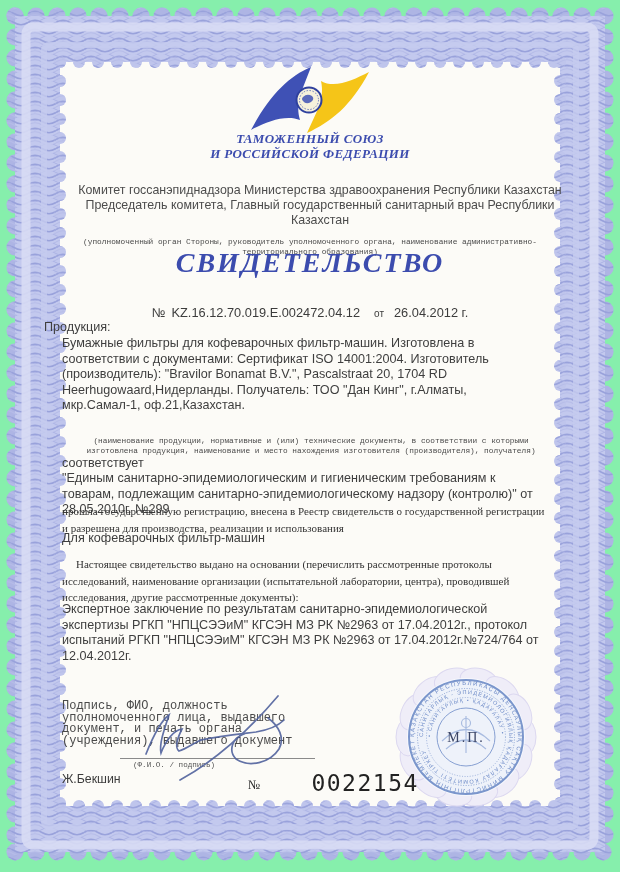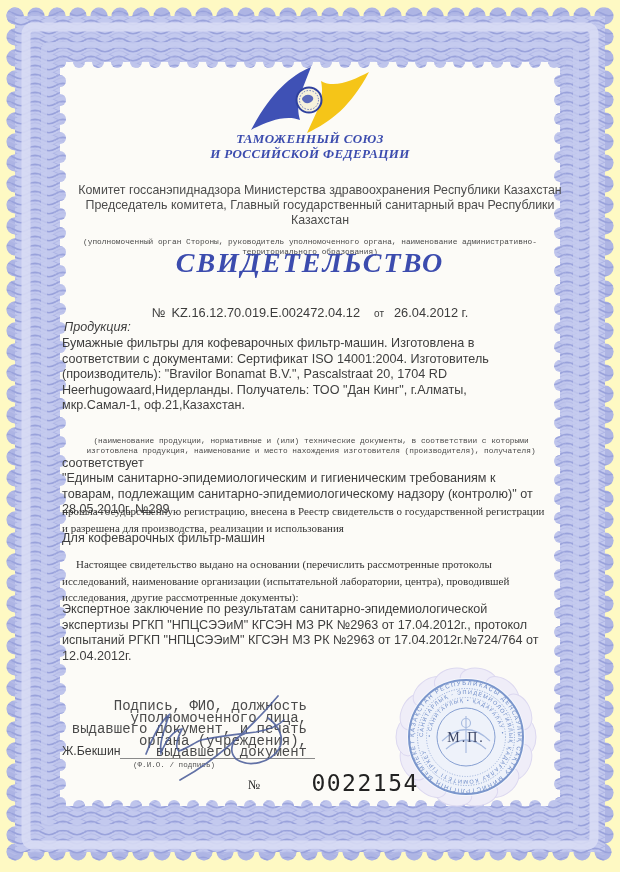--- a/index.html
+++ b/index.html
@@ -1,46 +1,46 @@
 <!DOCTYPE html>
 <html><head>
 <meta charset="utf-8">
 <style>
   html,body{margin:0;padding:0;background:#e9e7e1;}
-  .page{position:relative;width:620px;height:872px;background:#fef9c3;overflow:hidden;
+  .page{position:relative;width:620px;height:872px;background:#86efac;overflow:hidden;
         font-family:"Liberation Sans",sans-serif;color:#3f3f3f;}
   .inner-bg{position:absolute;left:60px;top:62px;width:500px;height:744px;background:#fcfbf7;z-index:0;}
   .border-svg{position:absolute;left:0;top:0;z-index:1;}
   .content{position:absolute;left:0;top:0;width:620px;height:872px;z-index:2;}
   .abs{position:absolute;}
   .center{text-align:center;}
   .blue-head{font-family:"Liberation Serif",serif;font-weight:bold;font-style:italic;color:#3c4cae;}
   .union{left:60px;top:131px;width:500px;font-size:13px;line-height:15px;letter-spacing:.4px;}
   .committee{left:65px;top:183px;width:510px;font-size:12.4px;line-height:15px;color:#4c4c4c;}
   .tiny-note{font-family:Liberation Mono, monospace;font-size:7.8px;line-height:9.5px;color:#4a4a4a;}
   .auth-note{left:68px;top:238px;width:484px;}
   .title-main{left:60px;top:247px;width:500px;font-size:28px;letter-spacing:2px;}
   .title-sub{left:60px;top:280px;width:500px;font-size:17px;letter-spacing:.5px;}
   .reg-line{left:60px;top:305px;width:500px;font-size:12.8px;color:#3c3c3c;}
   .reg-line .num{margin:0 14px 0 6px;}
   .reg-line .ot{margin-right:10px;font-size:10px;}
   .para-sans{font-size:12.6px;line-height:15.5px;color:#3e3e3e;}
   .para-serif{font-family:"Liberation Serif",serif;font-size:11px;line-height:16.5px;color:#333;}
-  .product-label{left:64px;top:320px;width:470px;font-style:italic;}
+  .product-label{left:44px;top:320px;width:470px;}
   .product-text{left:62px;top:336px;width:478px;}
   .product-note{left:72px;top:437px;width:478px;}
   .comp-intro{left:62px;top:456px;width:470px;}
   .comp-req{left:62px;top:471px;width:480px;}
   .comp-reg{left:62px;top:503px;width:488px;}
   .comp-scope{left:62px;top:531px;width:470px;}
   .basis-intro{left:62px;top:556px;width:486px;text-indent:14px;}
   .basis-docs{left:62px;top:602px;width:486px;}
   .validity{left:62px;top:642px;width:490px;text-indent:10px;}
-  .sig-note{left:62px;top:701px;width:245px;font-size:14px;line-height:11.5px;text-align:right;}
-  .sig-name{left:62px;top:744px;font-size:12.3px;color:#3b3b3b;}
+  .sig-note{left:62px;top:701px;width:245px;font-size:12px;line-height:11.5px;}
+  .sig-name{left:62px;top:772px;font-size:12.3px;color:#3b3b3b;}
   .sig-line{left:120px;top:758px;width:195px;border-top:1px solid #8a8a8a;height:0;}
   .sig-caption{left:133px;top:761px;font-size:7.6px;color:#555;}
   .sig-scribble{left:128px;top:688px;}
   .stamp-wrap{left:381px;top:652px;}
   .serial{left:248px;top:770px;display:flex;align-items:flex-end;}
   .serial .sym{font-family:"Liberation Serif",serif;font-size:13px;color:#2b2b2b;margin:0 16px 3px 0;}
   .serial .val{font-family:"DejaVu Sans Mono","Liberation Mono",monospace;font-size:23px;
                letter-spacing:1.5px;color:#222;margin-left:35px;}
 </style>
 </head>

